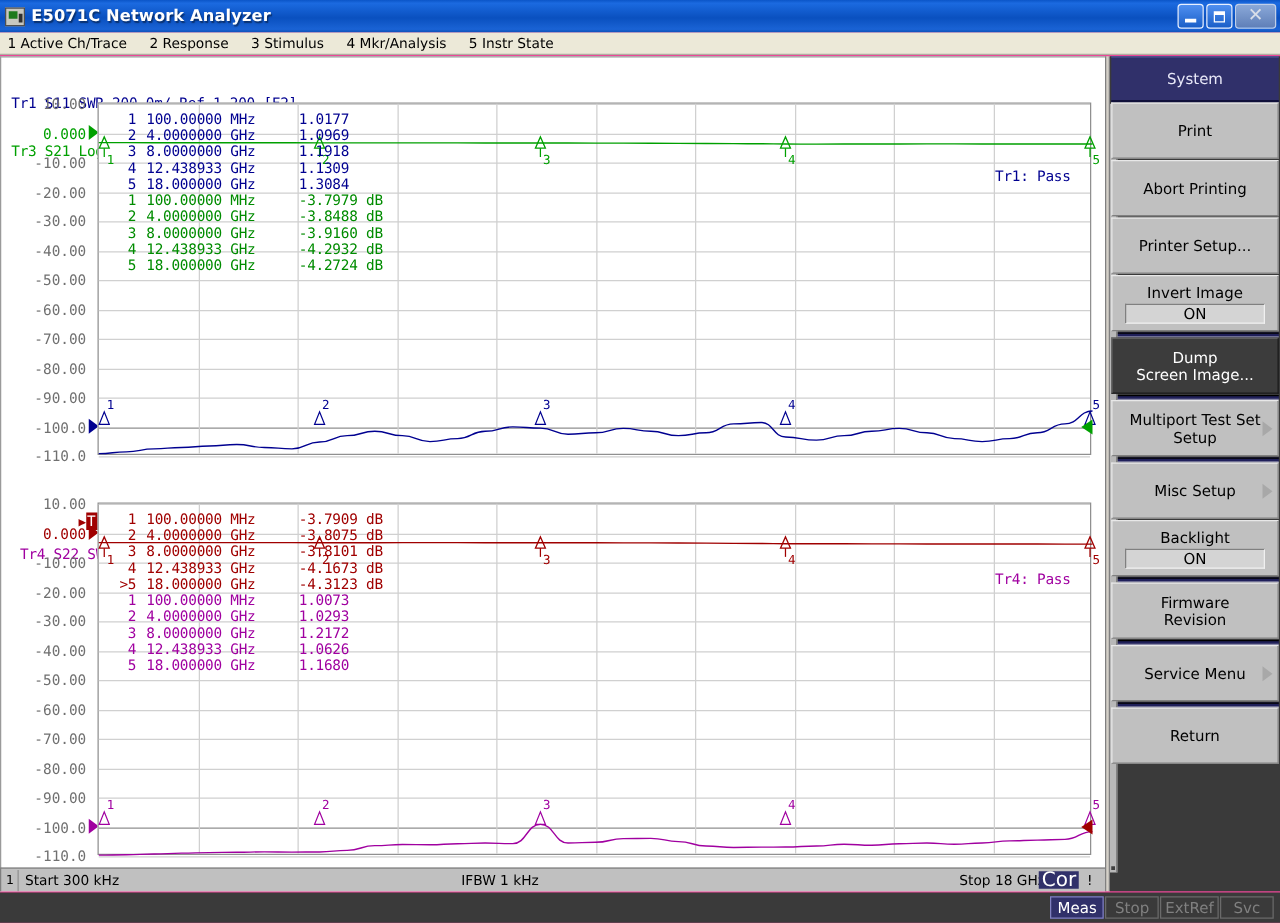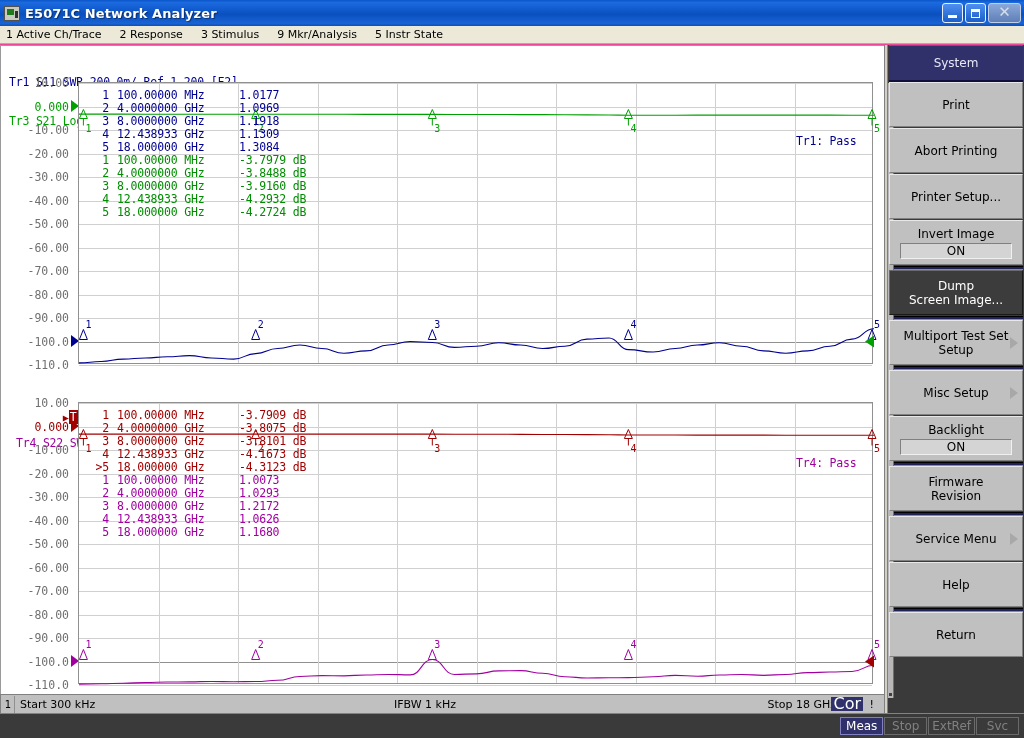--- a/index.html
+++ b/index.html
@@ -224,21 +224,21 @@
     font-family: "DejaVu Sans", sans-serif; font-size: 11px; color: #000;
     display: flex; align-items: center;
   }
   .sb-chan {
     width: 13px; height: 17px; margin-left: 1px;
     border-right: 1px solid #909090;
     display: flex; align-items: center; justify-content: center;
     font-size: 10px;
   }
   .sb-start { padding-left: 5px; }
-  .sb-ifbw  { position: absolute; left: 393px; }
+  .sb-ifbw  { position: absolute; left: 368px; }
   .sb-stop  { position: absolute; right: 48px; }
   .sb-cor {
     position: absolute; right: 21px; top: 2px;
     background: #30306a; color: #ffffff;
     padding: 0 2px; height: 14px; line-height: 14px; font-size: 16px;
   }
   .sb-bang { position: absolute; right: 10px; }
 
   .bottombar {
     position: absolute; left: 0; top: 714px; width: 1024px; height: 24px;
@@ -279,21 +279,21 @@
       <div class="tb-btn close">
           <span class="tb-close-glyph">✕</span>
         </div>
     </div>
   </div>
 
   <div class="menubar">
     <div class="menubar-item">1 Active Ch/Trace</div>
     <div class="menubar-item">2 Response</div>
     <div class="menubar-item">3 Stimulus</div>
-    <div class="menubar-item">9 Mkr/Analysis</div>
+    <div class="menubar-item">4 Mkr/Analysis</div>
     <div class="menubar-item">5 Instr State</div>
   </div>
 
   <div class="screen">
 
     <div class="trace-titles" style="top:4px;">
       <div class="tt-line tt-blue">Tr1 S11 SWR 200.0m/ Ref 1.200 [F2]</div>
       <div class="tt-line tt-green">Tr3 S21 Log Mag 10.00dB/ Ref 0.000dB [F2 D/M]</div>
     </div>
 
@@ -564,25 +564,20 @@
             <div>Revision</div>
           </div>
         </div>
         <div class="sk-sep"></div>
         <div class="sk-btn" style="height: 45px;">
           <div>
             <div>Service Menu</div>
           </div>
           <div class="sk-arrow"></div>
         </div>
-        <div class="sk-btn" style="height: 45px;">
-          <div>
-            <div>Help</div>
-          </div>
-        </div>
         <div class="sk-sep"></div>
         <div class="sk-btn" style="height: 45px;">
           <div>
             <div>Return</div>
           </div>
         </div>
       </div>
   </div>
 
   <div class="statusbar">

